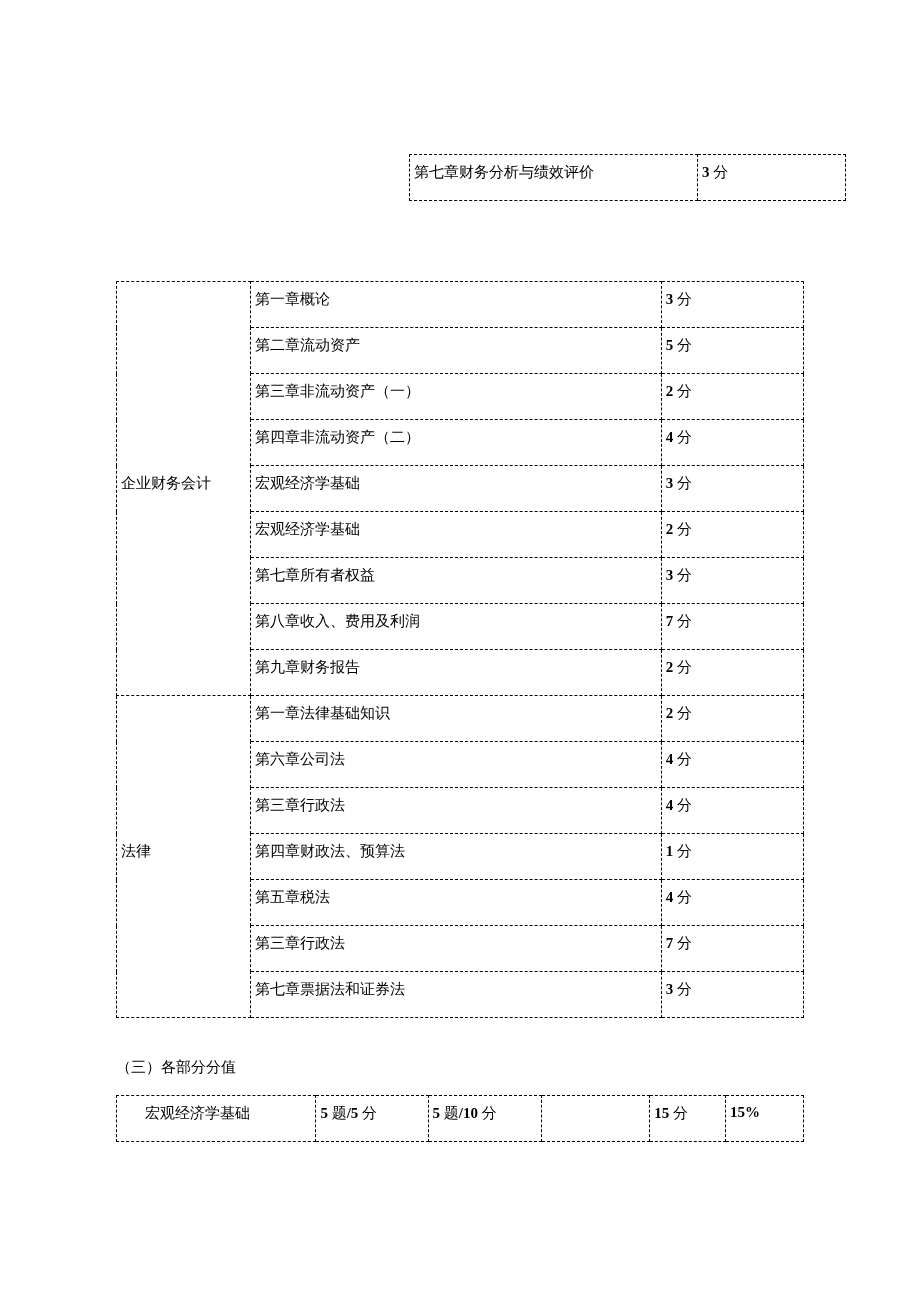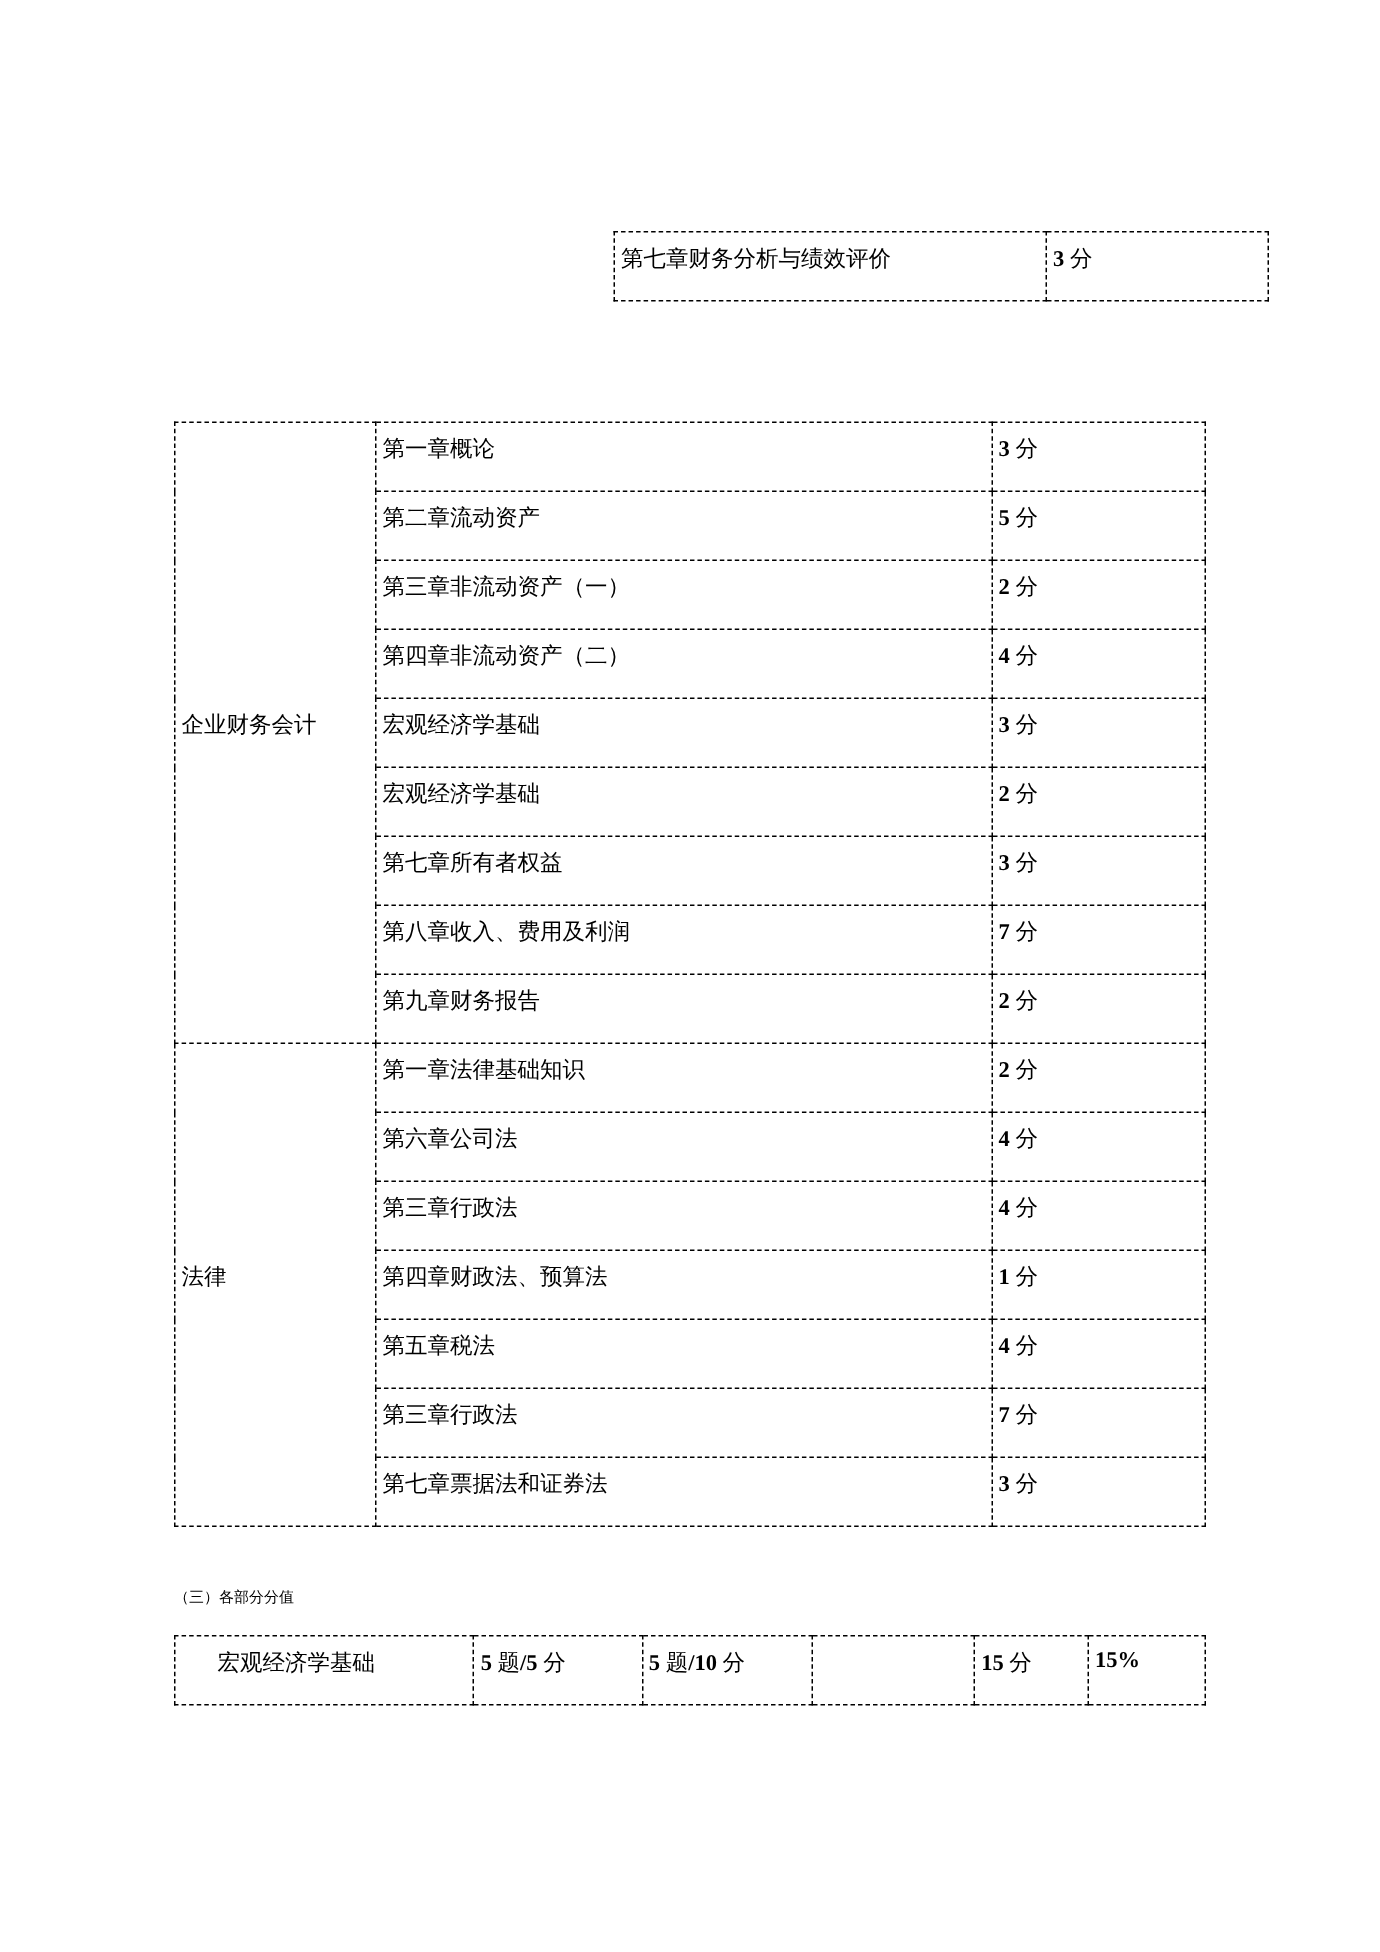--- a/index.html
+++ b/index.html
@@ -45,21 +45,21 @@
   }
   .table2-wrap td.cat { width: 136px; vertical-align: middle; }
   .table2-wrap td.chap { width: 292px; margin-left: 48px; }
   .table2-wrap td.score { width: 145px; }
   .table2-wrap td.chap-wide { width: 437px; }
   .table2-wrap td.score-narrow { width: 108px; }
 
   .section-label {
     margin-top: 40px;
     margin-bottom: 18px;
-    font-size: 10px;
+    font-size: 15px;
   }
 
   .table3-wrap td.c0 { width: 190px; padding-left: 28px; }
   .table3-wrap td.c1 { width: 115px; }
   .table3-wrap td.c2 { width: 115px; }
   .table3-wrap td.c3 { width: 115px; }
   .table3-wrap td.c4 { width: 75px; }
   .table3-wrap td.c5 { width: 75px; }
 
   .bold-num { font-weight: bold; }

